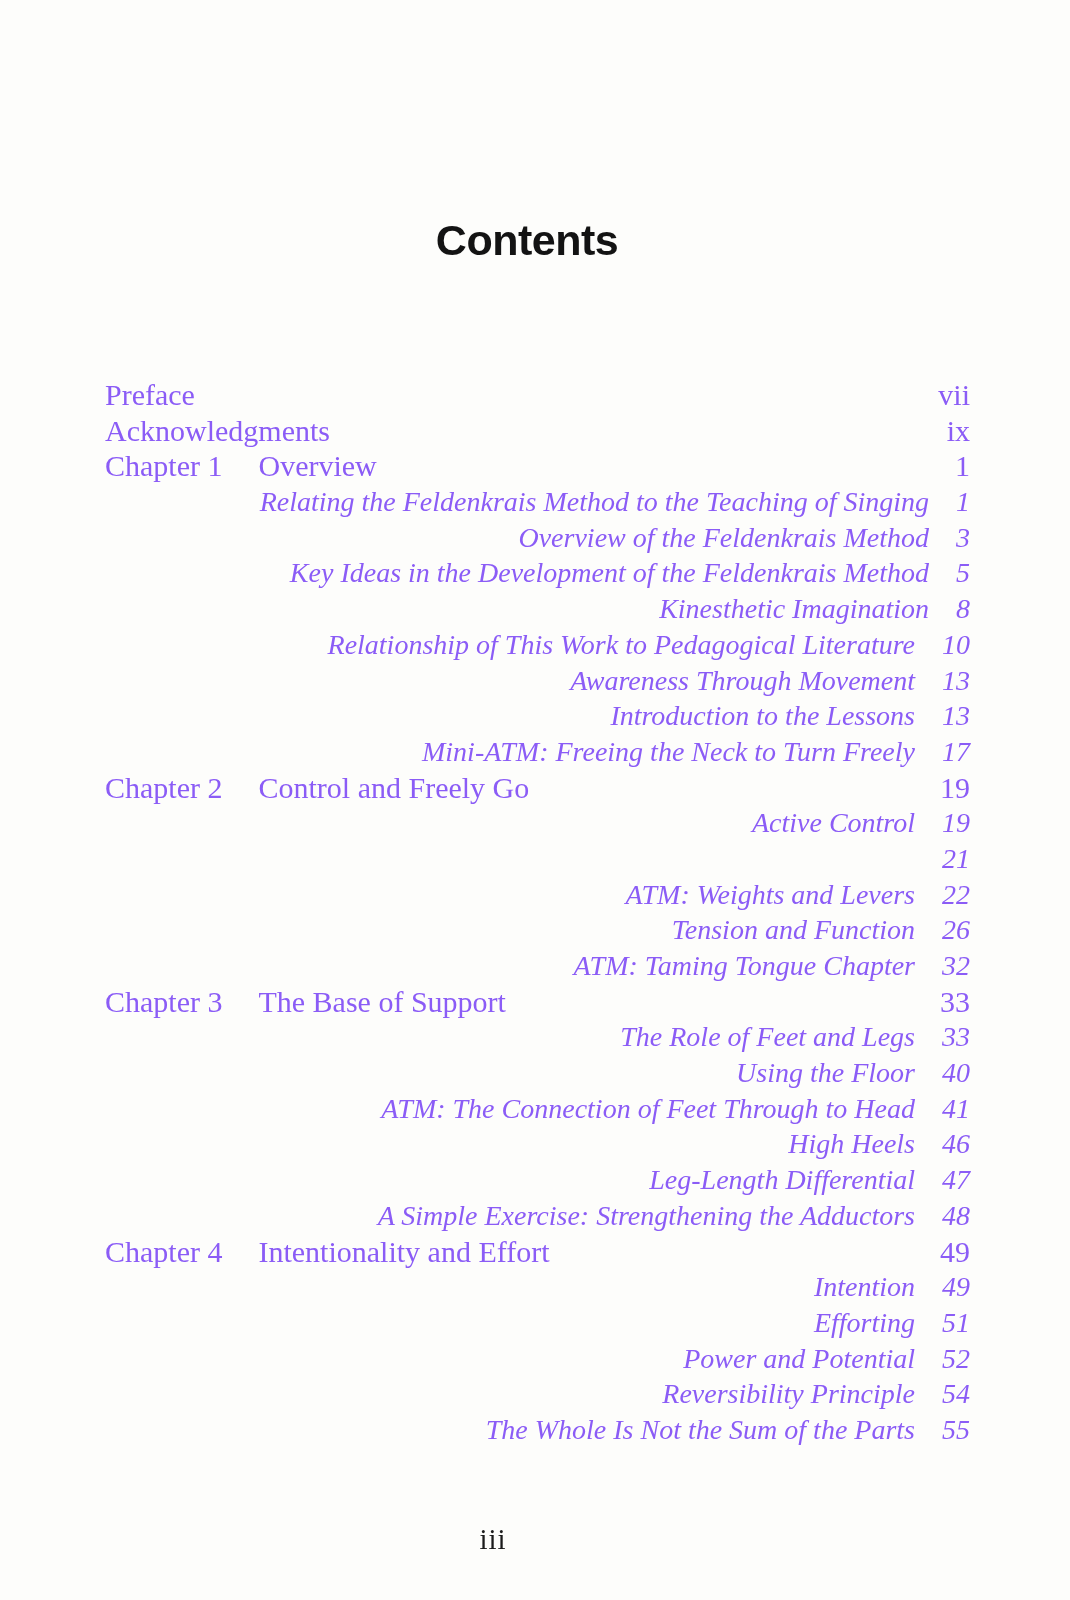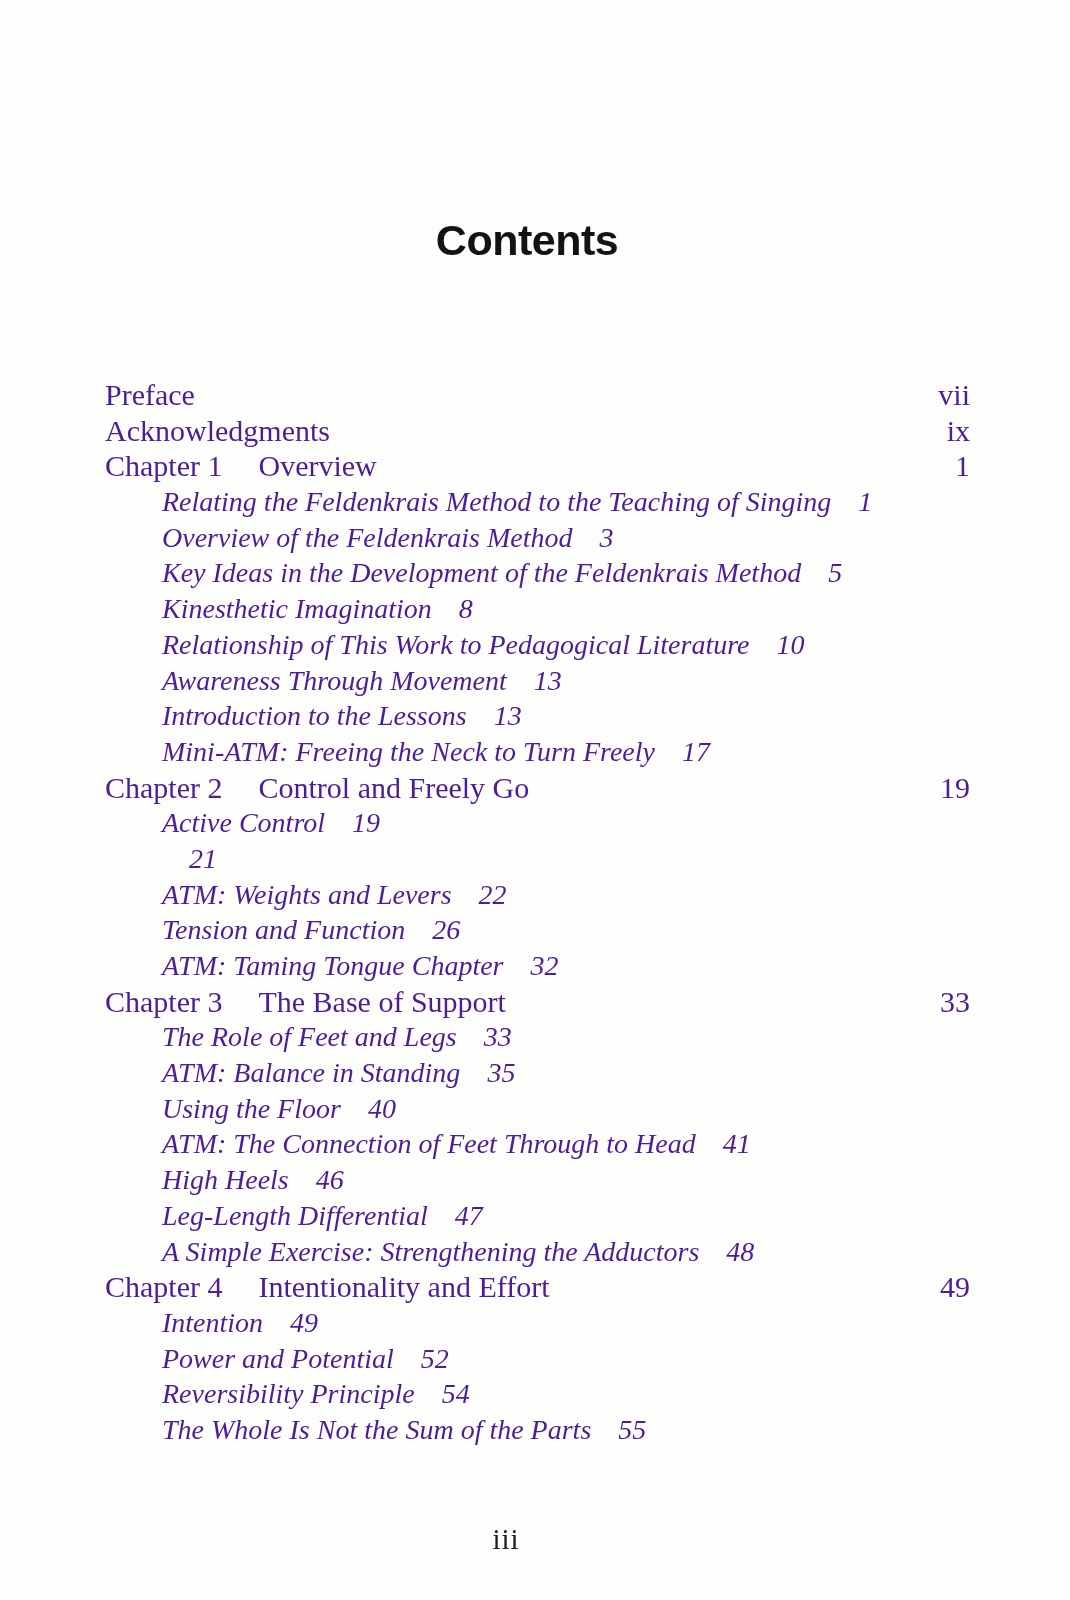--- a/index.html
+++ b/index.html
@@ -33,34 +33,35 @@
     top: 377px;
     width: 865px;
   }
   .toc-row {
     display: flex;
     align-items: baseline;
     height: 35.7px;
     line-height: 35.7px;
     font-size: 30px;
     white-space: nowrap;
-    color: #4c1d95;
+    color: #8b5cf6;
+    justify-content: flex-end;
   }
   .toc-row.section {
     padding-left: 57px;
     font-style: italic;
     font-size: 28px;
   }
   .chapter-title { margin-left: 36px; }
   .page-num { margin-left: auto; font-style: normal; }
   .inline-num { margin-left: 27px; font-style: italic; }
   .folio {
     position: absolute;
     top: 1522px;
-    left: 13px;
+    left: 0;
     width: 948px;
     padding-left: 38px;
     box-sizing: border-box;
     text-align: center;
     font-size: 29px;
     line-height: 35.7px;
     letter-spacing: 1px;
     color: #1b1b1b;
   }
 </style>
@@ -142,24 +143,20 @@
       <div class="toc-row chapter">
         <span class="chapter-label">Chapter 3</span>
         <span class="chapter-title">The Base of Support</span>
         <span class="page-num">33</span>
       </div>
       <div class="toc-row section">
         <span class="section-title">The Role of Feet and Legs</span>
         <span class="inline-num">33</span>
       </div>
       <div class="toc-row section">
-        <span class="section-title">ATM: Balance in Standing</span>
-        <span class="inline-num">35</span>
-      </div>
-      <div class="toc-row section">
         <span class="section-title">Using the Floor</span>
         <span class="inline-num">40</span>
       </div>
       <div class="toc-row section">
         <span class="section-title">ATM: The Connection of Feet Through to Head</span>
         <span class="inline-num">41</span>
       </div>
       <div class="toc-row section">
         <span class="section-title">High Heels</span>
         <span class="inline-num">46</span>
@@ -173,20 +170,24 @@
         <span class="inline-num">48</span>
       </div>
       <div class="toc-row chapter">
         <span class="chapter-label">Chapter 4</span>
         <span class="chapter-title">Intentionality and Effort</span>
         <span class="page-num">49</span>
       </div>
       <div class="toc-row section">
         <span class="section-title">Intention</span>
         <span class="inline-num">49</span>
+      </div>
+      <div class="toc-row section">
+        <span class="section-title">Efforting</span>
+        <span class="inline-num">51</span>
       </div>
       <div class="toc-row section">
         <span class="section-title">Power and Potential</span>
         <span class="inline-num">52</span>
       </div>
       <div class="toc-row section">
         <span class="section-title">Reversibility Principle</span>
         <span class="inline-num">54</span>
       </div>
       <div class="toc-row section">

